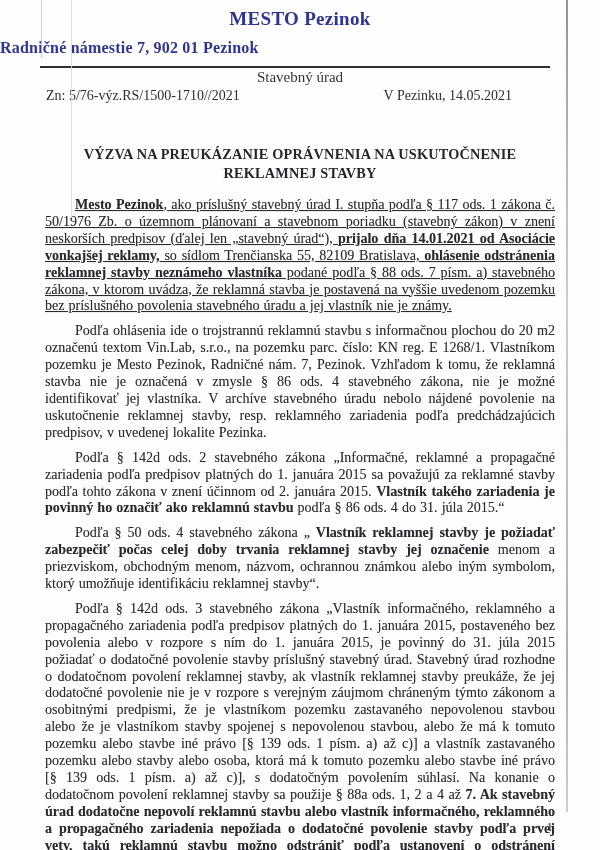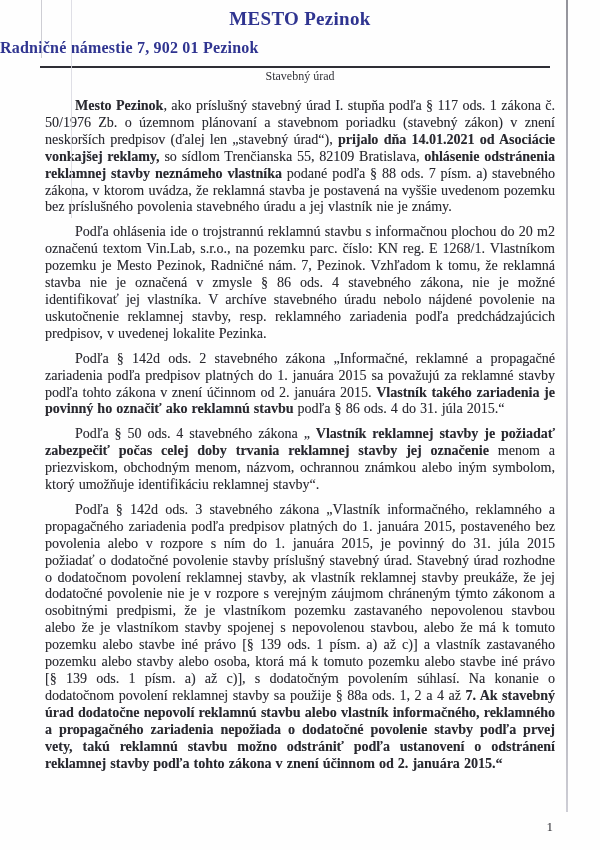--- a/index.html
+++ b/index.html
@@ -37,21 +37,21 @@
     letter-spacing:.2px;
   }
   .header-rule {
     margin:9px 0 0 40px;
     width:510px;
     border-top:2px solid #2e2e35;
   }
   .department {
     margin-top:1px;
     text-align:center;
-    font-size:12px;
+    font-size:15px;
     color:#33333a;
   }
   .ref-row {
     margin-top:2px;
     display:flex; justify-content:space-between;
     padding-left:46px; padding-right:88px;
     font-size:14px;
     color:#2d2d33;
   }
   
@@ -69,21 +69,21 @@
     margin-top:14px;
     padding:0 45px;
     font-size:14px;
     line-height:16.9px;
     text-align:justify;
     color:#29292f;
     text-shadow:0.25px 0.25px 0.4px rgba(40,40,60,.32);
     word-spacing:.6px;
   }
   .doc-body p { text-indent:30px; margin-top:8px; }
-  .doc-body p:first-child { margin-top:0; }
+  .doc-body p:first-child { margin-top:0;text-decoration:underline; }
   .doc-body .b { font-weight:700; }
   .doc-body .i { }
   
   .page-number {
     position:absolute;
     top:819px; right:47px;
     font-size:13px;
     color:#2d2d33;
   }
 </style>
@@ -94,22 +94,27 @@
 
   <div class="scanline right"></div>
   <div class="scanline left-a"></div>
   <div class="scanline left-b"></div>
 
   <header>
     <div class="org-name">MESTO Pezinok</div>
     <div class="address-line">Radničné námestie 7,  902 01 Pezinok</div>
     <div class="header-rule"></div>
     <div class="department">Stavebný úrad</div>
+    <div class="ref-row">
+      <span>Zn: 5/76-výz.RS/1500-1710//2021</span>
+      <span>V Pezinku, 14.05.2021</span>
+    </div>
   </header>
 
+  <h1 class="doc-title">VÝZVA NA PREUKÁZANIE OPRÁVNENIA NA USKUTOČNENIE REKLAMNEJ STAVBY</h1>
 
   <main class="doc-body">
       <p><span class="b">Mesto Pezinok</span><span>, ako príslušný stavebný úrad I. stupňa podľa § 117 ods. 1 zákona č. 50/1976 Zb. o územnom plánovaní a stavebnom poriadku (stavebný zákon) v znení neskorších predpisov (ďalej len „stavebný úrad“), </span><span class="b">prijalo dňa 14.01.2021 od Asociácie vonkajšej reklamy,</span><span> so sídlom Trenčianska 55, 82109 Bratislava, </span><span class="b">ohlásenie odstránenia reklamnej stavby neznámeho vlastníka</span><span> podané podľa § 88 ods. 7 písm. a) stavebného zákona, v ktorom uvádza, že reklamná stavba je postavená na vyššie uvedenom pozemku bez príslušného povolenia stavebného úradu a jej vlastník nie je známy.</span></p>
       <p><span>Podľa ohlásenia ide o trojstrannú reklamnú stavbu s informačnou plochou do 20 m2 označenú textom Vin.Lab, s.r.o., na pozemku parc. číslo: KN reg. E 1268/1. Vlastníkom pozemku je Mesto Pezinok, Radničné nám. 7,  Pezinok. Vzhľadom k tomu, že reklamná stavba nie je označená v zmysle § 86 ods. 4 stavebného zákona, nie je možné identifikovať jej vlastníka. V archíve stavebného úradu nebolo nájdené povolenie na uskutočnenie reklamnej stavby, resp. reklamného zariadenia podľa predchádzajúcich predpisov, v uvedenej lokalite Pezinka.</span></p>
       <p><span>Podľa § 142d ods. 2 stavebného zákona </span><span class="i">„Informačné, reklamné a propagačné zariadenia podľa predpisov platných do 1. januára 2015 sa považujú za reklamné stavby podľa tohto zákona v znení účinnom od 2. januára 2015. </span><span class="b i">Vlastník takého zariadenia je povinný ho označiť ako reklamnú stavbu</span><span class="i"> podľa § 86 ods. 4 do 31. júla 2015.“</span></p>
       <p><span>Podľa § 50 ods. 4 stavebného zákona „ </span><span class="b i">Vlastník reklamnej stavby je požiadať zabezpečiť počas celej doby trvania reklamnej stavby jej označenie</span><span class="i"> menom a priezviskom, obchodným menom, názvom, ochrannou známkou alebo iným symbolom, ktorý umožňuje identifikáciu reklamnej stavby“.</span></p>
       <p><span>Podľa § 142d ods. 3 stavebného zákona </span><span class="i">„Vlastník informačného, reklamného a propagačného zariadenia podľa predpisov platných do 1. januára 2015, postaveného bez povolenia alebo v rozpore s ním do 1. januára 2015, je povinný do 31. júla 2015 požiadať o dodatočné povolenie stavby príslušný stavebný úrad. Stavebný úrad rozhodne o dodatočnom povolení reklamnej stavby, ak vlastník reklamnej stavby preukáže, že jej dodatočné povolenie nie je v rozpore s verejným záujmom chráneným týmto zákonom a osobitnými predpismi, že je vlastníkom pozemku zastavaného nepovolenou stavbou alebo že je vlastníkom stavby spojenej s nepovolenou stavbou, alebo že má k tomuto pozemku alebo stavbe iné právo [§ 139 ods. 1 písm. a) až c)] a vlastník zastavaného pozemku alebo stavby alebo osoba, ktorá má k tomuto pozemku alebo stavbe iné právo [§ 139 ods. 1 písm. a) až c)], s dodatočným povolením súhlasí. Na konanie o dodatočnom povolení reklamnej stavby sa použije § 88a ods. 1, 2 a 4 až </span><span class="b i">7. Ak stavebný úrad dodatočne nepovolí reklamnú stavbu alebo vlastník informačného, reklamného a propagačného zariadenia nepožiada o dodatočné povolenie stavby podľa prvej vety, takú reklamnú stavbu možno odstrániť podľa ustanovení o odstránení reklamnej stavby podľa tohto zákona v znení účinnom od 2. januára 2015.“</span></p>
     </main>
 
   <div class="page-number">1</div>

